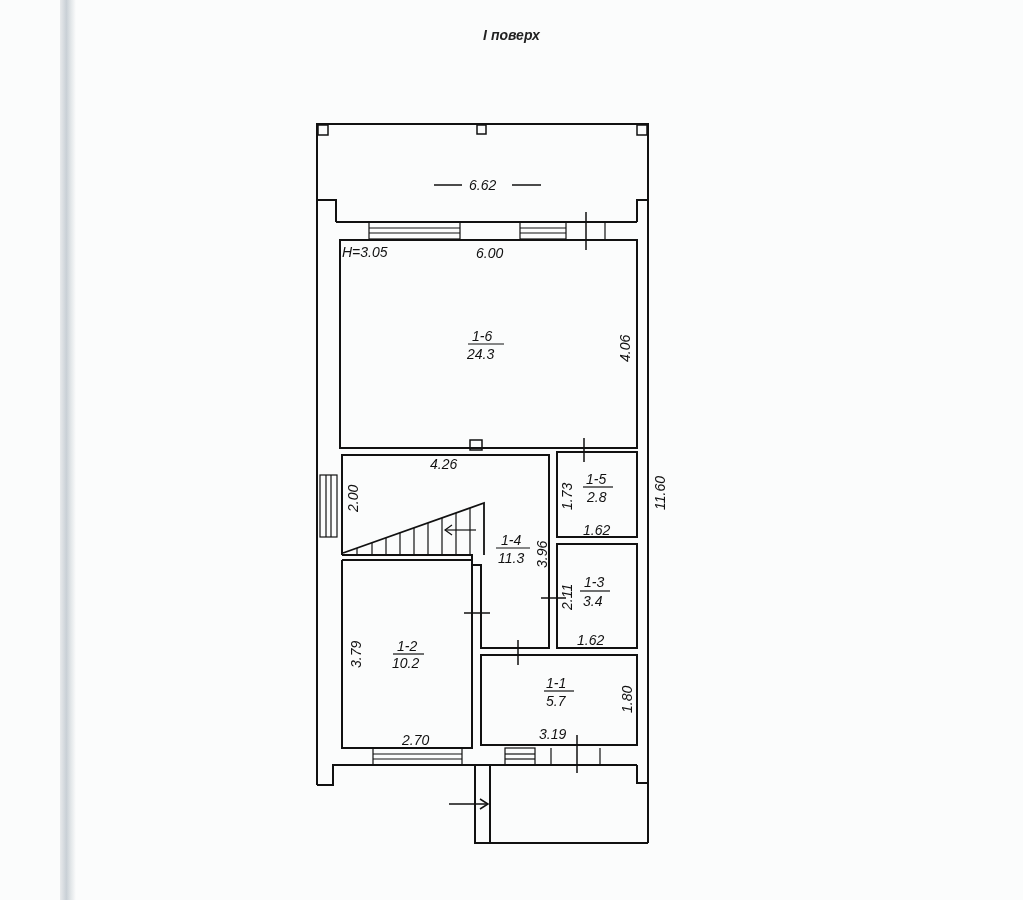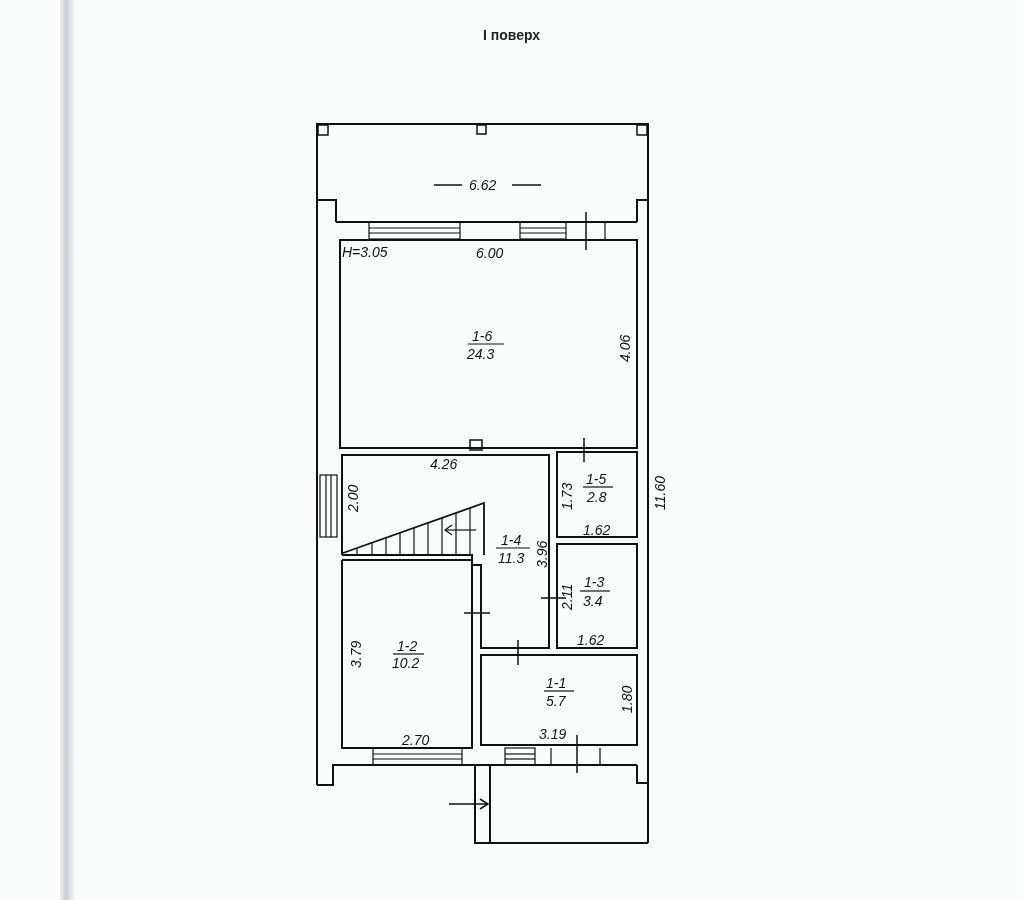--- a/index.html
+++ b/index.html
@@ -1,18 +1,18 @@
 <!DOCTYPE html>
 <html><head>
 <meta charset="utf-8">
 <style>
   html, body { margin:0; padding:0; }
   body { width:1023px; height:900px; background:#fbfcfc; position:relative; overflow:hidden; font-family:"Liberation Sans", sans-serif; }
   .fold { position:absolute; left:60px; top:0; width:16px; height:900px; background:linear-gradient(90deg,#e8eaec,#c9d0d6 40%,#e4e8ea 70%,#fbfcfc); }
-  .title { position:absolute; left:0; width:1023px; top:27px; text-align:center; font-size:14px; font-weight:bold; color:#222; }
+  .title { position:absolute; left:0; width:1023px; top:27px; text-align:center; font-size:14px; font-weight:bold; font-style:italic; color:#222; }
   svg { position:absolute; left:0; top:0; }
   .lbl { font-family:"Liberation Sans", sans-serif; font-style:italic; font-size:14px; fill:#111; }
 </style>
 </head>
 <body>
 
 <div class="fold"></div>
 <div class="title">I поверх</div>
 
 <svg width="1023" height="900" stroke="#111" fill="none" stroke-width="2">

